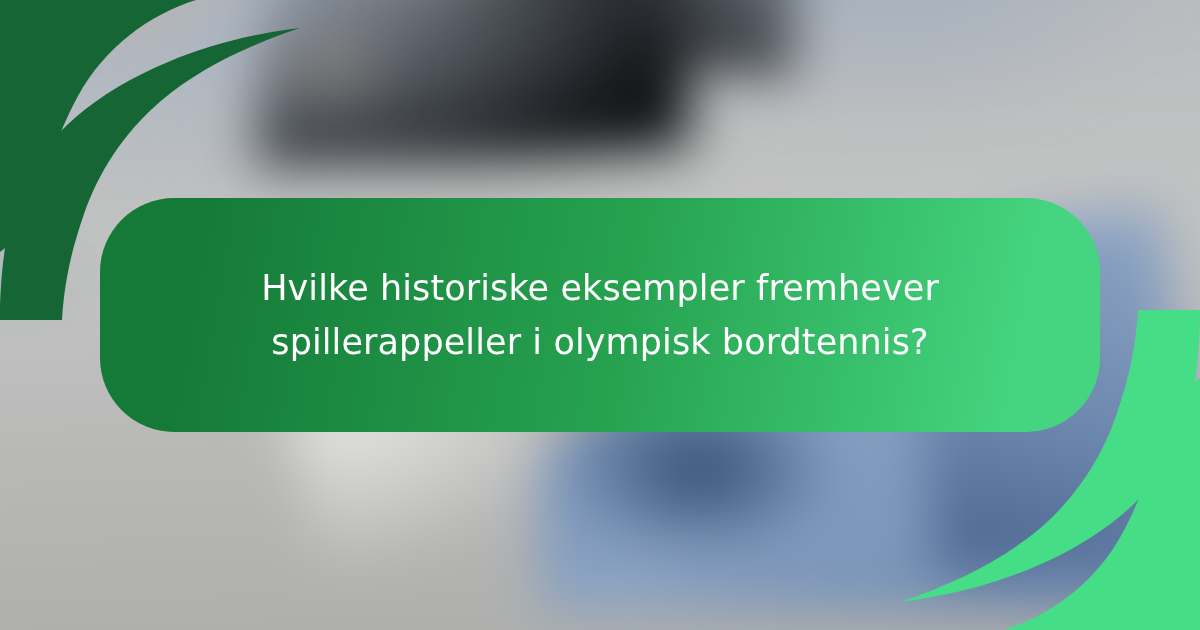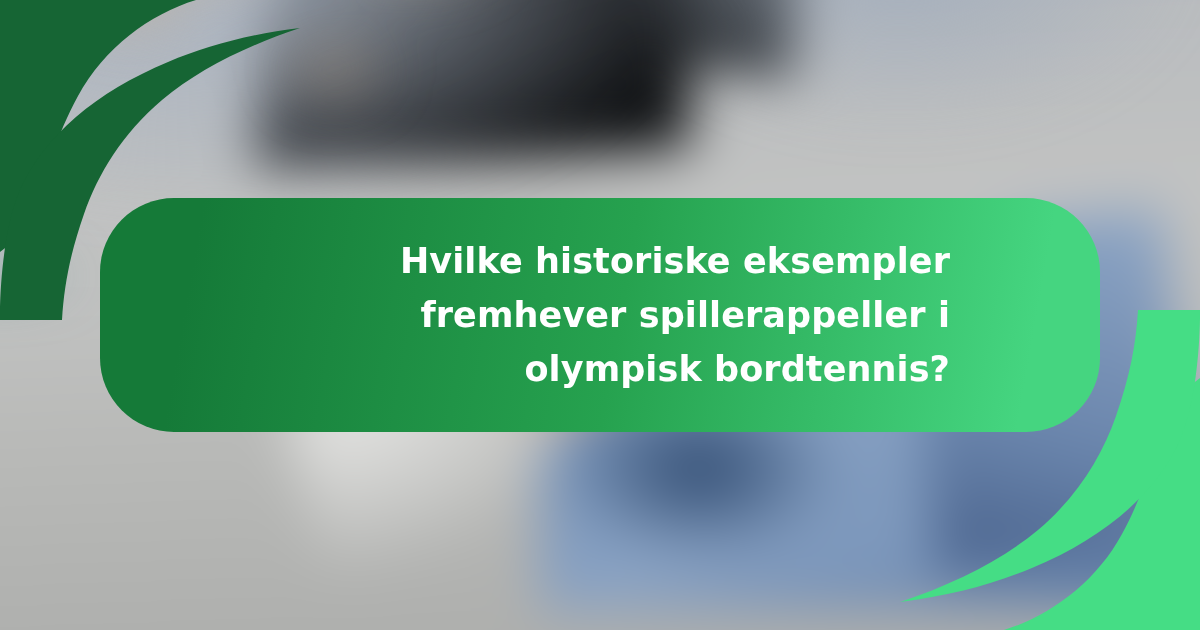--- a/index.html
+++ b/index.html
@@ -172,22 +172,22 @@
     display: flex;
     align-items: center;
     justify-content: center;
     box-sizing: border-box;
     padding: 0 58px;
   }
   #question-text {
     color: #ffffff;
     font-size: 35px;
     line-height: 54px;
-    font-weight: 700;
-    text-align: right;
+    font-weight: 400;
+    text-align: center;
     letter-spacing: 0.1px;
     max-width: 700px;
   }
 </style>
 </head>
 <body>
 
 <div id="stage" style="background-color: rgb(180, 183, 184);">
 
   <div id="photo-backdrop">

